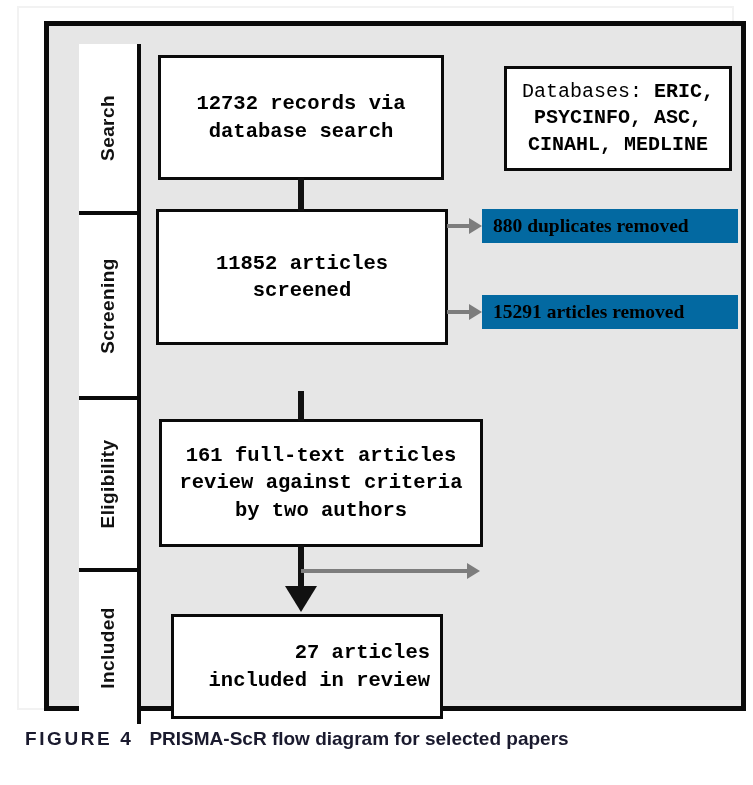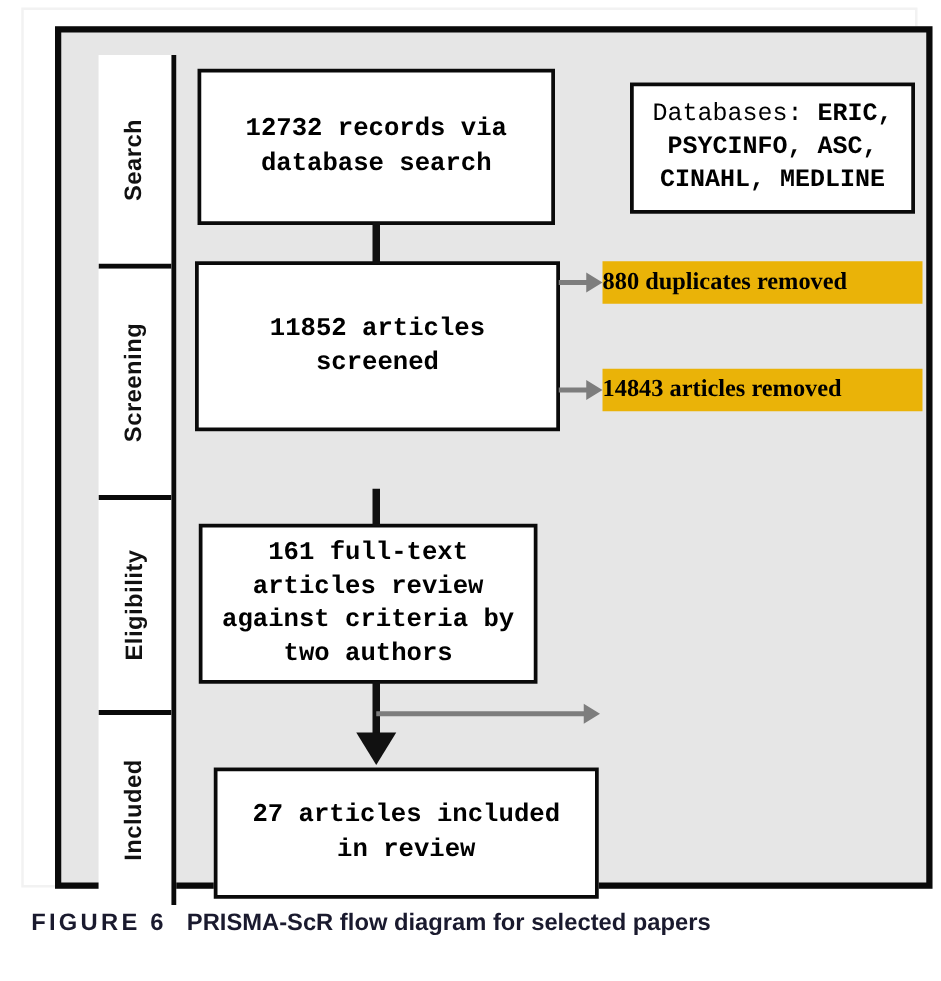--- a/index.html
+++ b/index.html
@@ -90,43 +90,44 @@
     font-weight: bold;
     font-size: 20.5px;
     line-height: 1.32;
     color: #000000;
     padding: 4px 10px;
   }
 
   
   #box-records    { left: 109px; top: 29px;  width: 286px; height: 125px; }
   #box-screened   { left: 107px; top: 183px; width: 292px; height: 136px; }
-  #box-fulltext   { left: 110px; top: 393px; width: 271px; height: 128px; }
-  #box-included   { left: 122px; top: 588px; width: 308px; height: 105px; }
+  #box-fulltext   { left: 110px; top: 393px; width: 324px; height: 128px; }
+  #box-included   { left: 122px; top: 588px; width: 272px; height: 105px; text-align: right; }
 
   
   #box-databases  { left: 455px; top: 40px;  width: 228px; height: 105px;
                     font-size: 20px; }
   #box-note       { left: 437px; top: 591px; width: 256px; height: 90px;
                     font-size: 18.5px; }
 
   
   .callout {
     position: absolute;
-    background: #eab308;
+    background: #0369a1;
     border: none;
     box-sizing: border-box;
     display: flex;
     align-items: center;
     justify-content: flex-start;
     text-align: left;
     font-family: "Liberation Serif", serif;
     font-weight: bold;
     font-size: 19.5px;
     color: #000000;
+    padding-left: 11px;
     white-space: nowrap;
   }
   #callout-duplicates { left: 433px; top: 183px; width: 256px; height: 34px; }
   #callout-removed    { left: 433px; top: 269px; width: 256px; height: 34px; }
   #callout-excluded   { left: 433px; top: 530px; width: 256px; height: 34px; }
 
   
   .reg { font-weight: normal; }
 
   
@@ -228,35 +229,35 @@
 
     <div class="flow-box" id="box-databases">
       <span><span class="reg">Databases:</span> <span>ERIC, PSYCINFO, ASC, CINAHL, MEDLINE</span></span>
     </div>
 
 
     <div class="callout" id="callout-duplicates">
       <span>880 duplicates removed</span>
     </div>
     <div class="callout" id="callout-removed">
-      <span>14843 articles removed</span>
+      <span>15291 articles removed</span>
     </div>
 
     <div class="vline" id="vline-1"></div>
     <div class="vline" id="vline-2"></div>
     <div class="vline" id="vline-3"></div>
     <div id="arrowhead-down"></div>
 
     <div class="harrow-line" id="harrow1-line"></div>
     <div class="harrow-head" id="harrow1-head"></div>
 
     <div class="harrow-line" id="harrow2-line"></div>
     <div class="harrow-head" id="harrow2-head"></div>
 
     <div class="harrow-line" id="harrow3-line"></div>
     <div class="harrow-head" id="harrow3-head"></div>
 
   </div>
 </div>
 
 <div id="caption">
-  <span id="caption-label">FIGURE 6</span><span id="caption-text">PRISMA-ScR flow diagram for selected papers</span>
+  <span id="caption-label">FIGURE 4</span><span id="caption-text">PRISMA-ScR flow diagram for selected papers</span>
 </div>
 
 </body></html>

